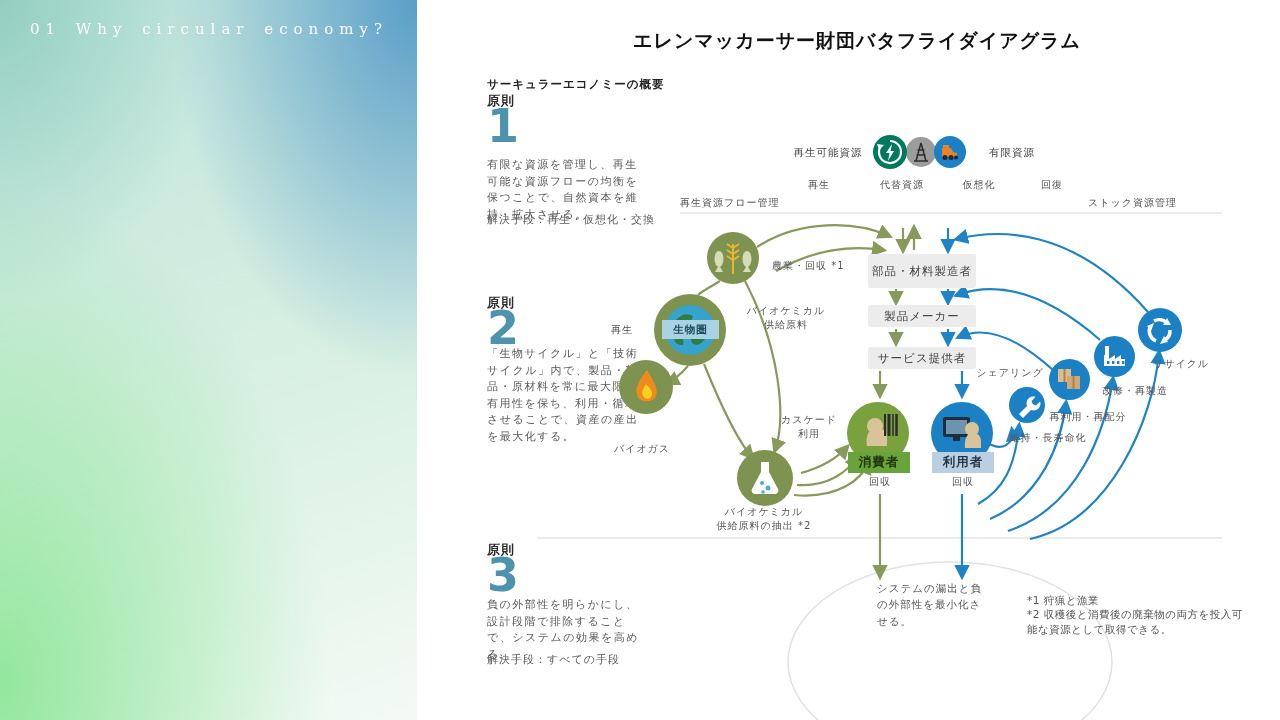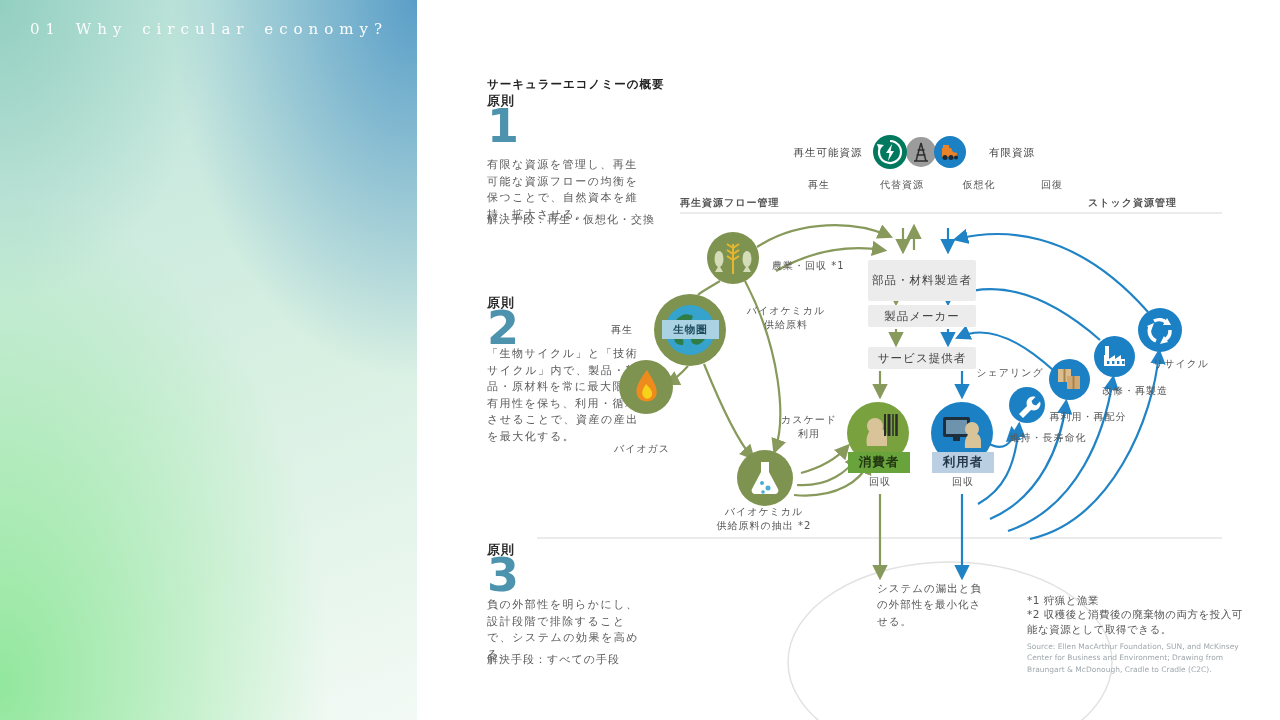--- a/index.html
+++ b/index.html
@@ -31,21 +31,21 @@
     font-size:11.5px;letter-spacing:1px;display:flex;align-items:center;justify-content:center;z-index:3;border-radius:2px;}
   .tagbox{position:absolute;width:62px;height:21px;display:flex;align-items:center;justify-content:center;
     font-size:12.5px;font-weight:bold;z-index:4;letter-spacing:1px;}
 
   
   .pr-label{position:absolute;left:487px;font-size:13px;font-weight:bold;color:#2b2b2b;letter-spacing:1px;}
   .pr-num{position:absolute;left:487px;font-size:46px;font-weight:bold;color:#4d93ae;line-height:1;}
   .pr-body{position:absolute;left:487px;width:155px;font-size:11px;color:#5a5a5a;letter-spacing:1.5px;line-height:1.5;}
   .pr-sol{position:absolute;left:487px;width:175px;font-size:11px;color:#5a5a5a;letter-spacing:1px;line-height:1.5;white-space:pre-line;}
 
-  .colhead{position:absolute;font-size:10px;color:#555;letter-spacing:1px;z-index:3;font-weight:bold;}
+  .colhead{position:absolute;font-size:10px;color:#555;letter-spacing:1px;z-index:3;}
   .leak{position:absolute;left:877px;top:581px;font-size:10.5px;color:#555;letter-spacing:1px;line-height:1.55;white-space:pre-line;z-index:3;font-family:Liberation Serif, serif;}
   .note{position:absolute;left:1027px;font-size:10.5px;color:#555;letter-spacing:.5px;line-height:1.45;white-space:pre-line;z-index:3;}
   .src{position:absolute;left:1027px;top:641px;width:212px;font-size:7.5px;color:#9fa8ad;line-height:1.5;z-index:3;}
   .cite{position:absolute;right:8px;top:697px;font-size:11.5px;color:#333;letter-spacing:.3px;z-index:3;}
 
   .biosphere-wrap{position:absolute;left:654px;top:294px;width:72px;height:72px;z-index:2;}
   .bio-tag{position:absolute;left:662px;top:320px;width:57px;height:19px;background:#abd2e2;color:#1d4c5e;
     font-size:10.5px;font-weight:bold;display:flex;align-items:center;justify-content:center;z-index:4;letter-spacing:1px;}
 </style>
 </head>
@@ -99,20 +99,21 @@
       <path d="M962,371 L962,395" marker-end="url(#mb)"></path>
       <path d="M962,494 L962,576" marker-end="url(#mb)"></path>
       <path d="M978,504 C1003,490 1015,468 1019,426" marker-end="url(#mb)"></path>
       <path d="M990,519 C1041,497 1061,444 1066,403" marker-end="url(#mb)"></path>
       <path d="M1008,531 C1079,507 1105,431 1113,379" marker-end="url(#mb)"></path>
       <path d="M1030,539 C1111,521 1153,419 1159,353" marker-end="url(#mb)"></path>
       <path d="M988,443 C1002,452 1014,444 1012,430" marker-end="url(#mb)"></path>
     </g>
   </svg>
 
+  <div class="dg-title">エレンマッカーサー財団バタフライダイアグラム</div>
   <div class="overview">サーキュラーエコノミーの概要</div>
 
   <div class="pr-label" style="top:92px">原則</div>
   <div class="pr-num" style="top:103px">1</div>
   <div class="pr-body" style="top:157px">有限な資源を管理し、再生可能な資源フローの均衡を保つことで、自然資本を維持・拡大させる。</div>
   <div class="pr-sol" style="top:212px">解決手段：再生・仮想化・交換</div>
 
   <div class="pr-label" style="top:294px">原則</div>
   <div class="pr-num" style="top:305px">2</div>
   <div class="pr-body" style="top:346px">「生物サイクル」と「技術サイクル」内で、製品・部品・原材料を常に最大限の有用性を保ち、利用・循環させることで、資産の産出を最大化する。</div>
@@ -148,21 +149,21 @@
   </div>
 
   <div class="lbl c" style="left:819px;top:178px">再生</div>
   <div class="lbl c" style="left:902px;top:178px">代替資源</div>
   <div class="lbl c" style="left:979px;top:178px">仮想化</div>
   <div class="lbl c" style="left:1052px;top:178px">回復</div>
 
   <div class="colhead" style="left:680px;top:196px">再生資源フロー管理</div>
   <div class="colhead" style="left:1088px;top:196px">ストック資源管理</div>
 
-  <div class="chainbox" style="top:260px;height:41px">部品・材料製造者</div>
+  <div class="chainbox" style="top:254px;height:34px">部品・材料製造者</div>
   <div class="chainbox" style="top:305px">製品メーカー</div>
   <div class="chainbox" style="top:347px">サービス提供者</div>
 
   <div class="node olive" style="left:707px;top:232px;width:52px;height:52px">
     <svg width="52" height="52" viewBox="0 0 52 52">
       <ellipse cx="12" cy="27" rx="4.5" ry="8" fill="#d4dcb8"></ellipse>
         <polygon points="12,33 8,40 16,40" fill="#d4dcb8"></polygon>
       <ellipse cx="40" cy="27" rx="4.5" ry="8" fill="#d4dcb8"></ellipse>
         <polygon points="40,33 36,40 44,40" fill="#d4dcb8"></polygon>
       <path d="M26 12 V42" stroke="#e8b62e" stroke-width="2"></path>
@@ -281,16 +282,15 @@
     </svg>
   </div>
   <div class="lbl c" style="left:1181px;top:357px">リサイクル</div>
 
   <div class="leak">システムの漏出と負
 の外部性を最小化さ
 せる。</div>
   <div class="note" style="top:593px">*1 狩猟と漁業</div>
   <div class="note" style="top:607px">*2 収穫後と消費後の廃棄物の両方を投入可
 能な資源として取得できる。</div>
-  <div class="src">Source: Ellen MacArthur Foundation, SUN, and McKinsey Center for Business and Environment; Drawing from Braungart &amp; McDonough, Cradle to Cradle (C2C).</div>
 
 
 </div>
 
 </body></html>

